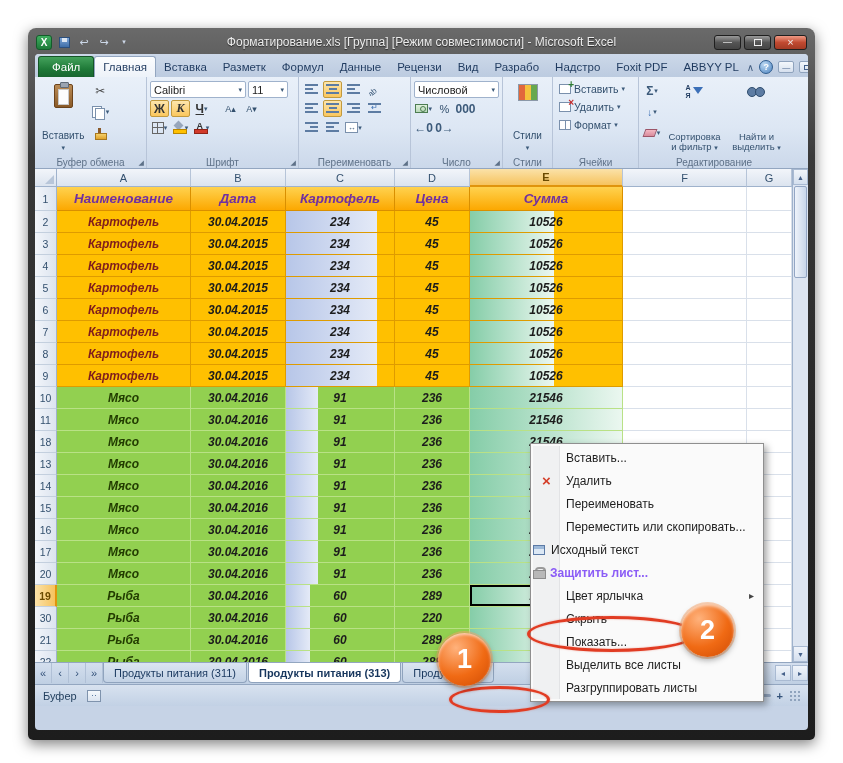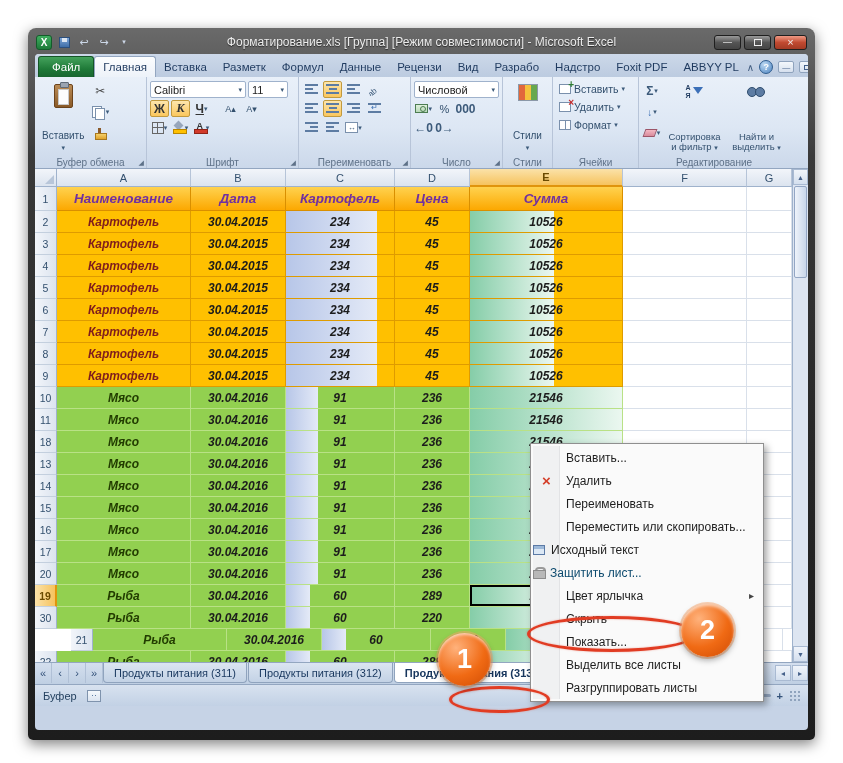--- a/index.html
+++ b/index.html
@@ -156,21 +156,21 @@
   .zhandle { position:absolute; left:36px; top:-4px; width:7px; height:11px; background:linear-gradient(#fdfdfd,#c9d6e8); border:1px solid #7f93ad; border-radius:2px; }
   .zbtn { font-size:11px; color:#35537a; font-weight:bold; }
   .grip { width:11px; height:11px; background:radial-gradient(#8fa3bd 1px,transparent 1.2px) 0 0/4px 4px; }
 
   
   .cmenu { position:absolute; left:530px; top:443px; width:234px; background:#fafafa; border:1px solid #8f8f8f; box-shadow:3px 3px 7px rgba(0,0,0,.35); padding:2px; z-index:40; }
   .cmenu::before { content:""; position:absolute; left:2px; top:2px; bottom:2px; width:26px; background:#f0f1f2; border-right:1px solid #e2e3e5; }
   .mi { height:23px; display:flex; align-items:center; font-size:12px; color:#1e1e1e; position:relative; }
   .mi-icon { width:27px; height:100%; flex:none; display:flex; align-items:center; justify-content:center; position:relative; z-index:1; }
   .mi-label { padding-left:6px; position:relative; z-index:1; }
-  .mi.disabled .mi-label { color:#0c4a6e; }
+  .mi.disabled .mi-label { color:#8b5cf6;font-weight:bold; }
   .mi .sub { position:absolute; right:7px; font-size:10px; color:#444; }
   .ic-del::before { content:"×"; color:#d43f2a; font-weight:bold; font-size:15px; }
   .ic-vba { width:12px; height:10px; background:#dce8f5; border:1px solid #5b7aa6; position:relative; }
   .ic-vba::before { content:""; position:absolute; left:0; top:0; right:0; height:3px; background:#9db9d9; }
   .ic-lock { position:relative; width:11px; height:12px; }
   .ic-lock::before { content:""; position:absolute; left:2px; top:0; width:7px; height:6px; border:2px solid #9a9a9a; border-bottom:none; border-radius:4px 4px 0 0; }
   .ic-lock::after { content:""; position:absolute; left:0; bottom:0; width:11px; height:7px; background:#b8b8b8; border:1px solid #8c8c8c; }
 
   
   .callout { position:absolute; width:53px; height:53px; border-radius:50%; z-index:60;
@@ -647,21 +647,21 @@
             <div class="g-row" style="height: 22px;">
               <div class="g-num">30</div>
               <div class="g-cell theme-green n-gr" style="width: 134px;">Рыба</div>
               <div class="g-cell theme-green" style="width: 95px;">30.04.2016</div>
               <div class="g-cell theme-green" style="width: 109px; background: linear-gradient(90deg, rgb(183, 198, 232) 0px, rgb(228, 234, 247) 22%, rgb(146, 208, 80) 22%);">60</div>
               <div class="g-cell theme-green" style="width: 75px;">220</div>
               <div class="g-cell theme-green" style="width: 153px; background: linear-gradient(90deg, rgb(133, 205, 168) 0px, rgb(235, 247, 240) 58%, rgb(146, 208, 80) 58%);"></div>
               <div class="g-cell blank" style="width: 124px;"></div>
               <div class="g-cell blank" style="width: 45px;"></div>
             </div>
-            <div class="g-row" style="height: 22px; padding-left: 36px;">
+            <div class="g-row" style="height: 22px;">
               <div class="g-num">21</div>
               <div class="g-cell theme-green n-gr" style="width: 134px;">Рыба</div>
               <div class="g-cell theme-green" style="width: 95px;">30.04.2016</div>
               <div class="g-cell theme-green" style="width: 109px; background: linear-gradient(90deg, rgb(183, 198, 232) 0px, rgb(228, 234, 247) 22%, rgb(146, 208, 80) 22%);">60</div>
               <div class="g-cell theme-green" style="width: 75px;">289</div>
               <div class="g-cell theme-green" style="width: 153px; background: linear-gradient(90deg, rgb(133, 205, 168) 0px, rgb(235, 247, 240) 58%, rgb(146, 208, 80) 58%);"></div>
               <div class="g-cell blank" style="width: 124px;"></div>
               <div class="g-cell blank" style="width: 45px;"></div>
             </div>
             <div class="g-row" style="height: 22px;">
@@ -686,21 +686,20 @@
 
     <div class="tabsbar">
       <div style="display:flex">
           <span class="tnav">«</span>
           <span class="tnav">‹</span>
           <span class="tnav">›</span>
           <span class="tnav">»</span>
         </div>
       <div style="display:flex">
           <div class="stab">Продукты питания (311)</div>
-          <div class="stab">Продукты питания (312)</div>
           <div class="stab active">Продукты питания (313)</div>
           <div class="stab">Продукты пит</div>
         </div>
       <div class="hscroll">
         <span class="hbtn">◂</span>
         <span class="hbtn">▸</span>
       </div>
     </div>
 
     <div class="statusbar">

